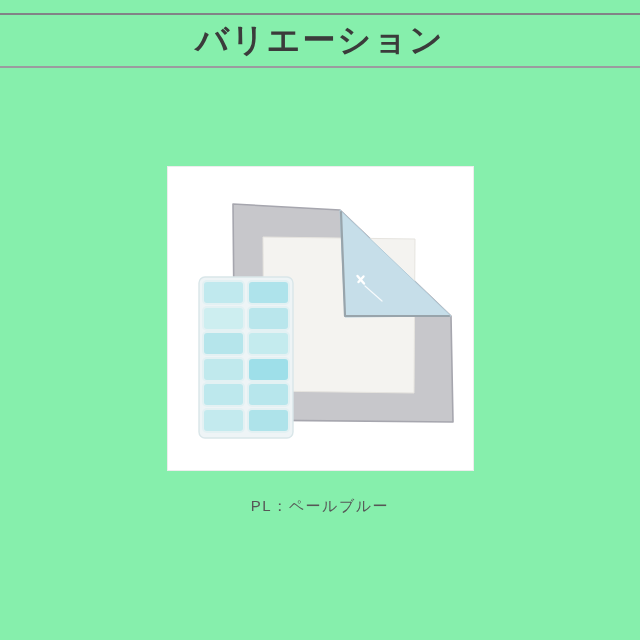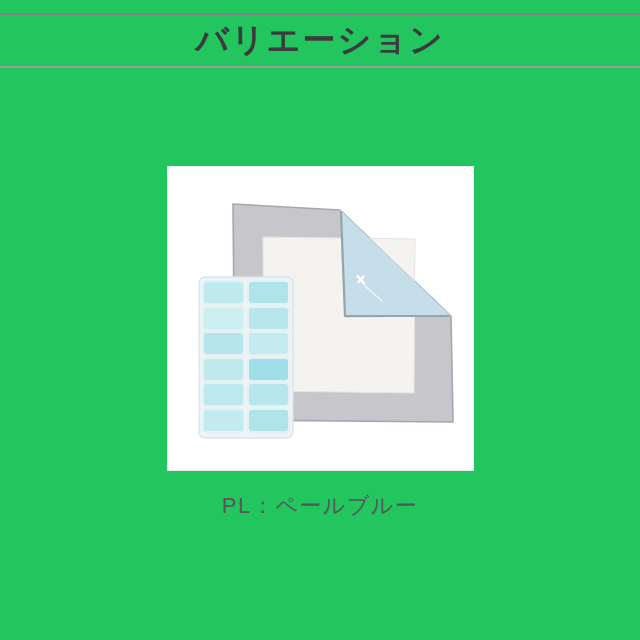--- a/index.html
+++ b/index.html
@@ -3,21 +3,21 @@
 <meta charset="utf-8">
 <style>
   * { margin: 0; padding: 0; box-sizing: border-box; }
   html, body { background: #ffffff; }
   body {
     width: 640px; height: 640px;
     font-family: "Liberation Sans", "DejaVu Sans", sans-serif;
     position: relative;
     overflow: hidden;
   }
-  .page { position: relative; width: 640px; height: 640px; background: #22c55e; }
+  .page { position: relative; width: 640px; height: 640px; background: #86efac; }
 
   .rule { position: absolute; left: 0; width: 640px; }
   .rule-top { top: 13px; height: 2px; background: #828287; }
   .rule-bottom { top: 66px; height: 2px; background: #9b9b9f; }
 
   .page-title {
     position: absolute; top: 18px; left: 0; width: 640px; height: 44px;
     line-height: 44px; text-align: center;
     font-size: 33px; font-weight: bold; color: #3b3b3b;
     letter-spacing: 2px;
@@ -35,21 +35,21 @@
   .blanket-panel { stroke: #e6e4df; stroke-width: 1; stroke-linejoin: round; }
   .blanket-fold  { stroke: #b3ccd9; stroke-width: 1; stroke-linejoin: round; }
   .fold-trim     { fill: none; stroke: #98a4ab; stroke-width: 2.2; stroke-linejoin: round; stroke-linecap: round; }
   .brand-mark    { stroke: #ffffff; fill: none; stroke-linecap: round; }
   .pad-frame     { stroke: #d9e6e9; stroke-width: 1.4; }
   .gel-cell      { stroke: #e3f1f3; stroke-width: 2; }
 
   .variant-caption {
     position: absolute; top: 492px; left: 0; width: 640px; height: 28px;
     line-height: 28px; text-align: center;
-    font-size: 22px; color: #565656; letter-spacing: 1.5px;
+    font-size: 15px; color: #565656; letter-spacing: 1.5px;
   }
 </style>
 </head>
 <body>
 
 <div class="page">
 
   <div class="rule rule-top"></div>
   <div class="page-title">バリエーション</div>
   <div class="rule rule-bottom"></div>

